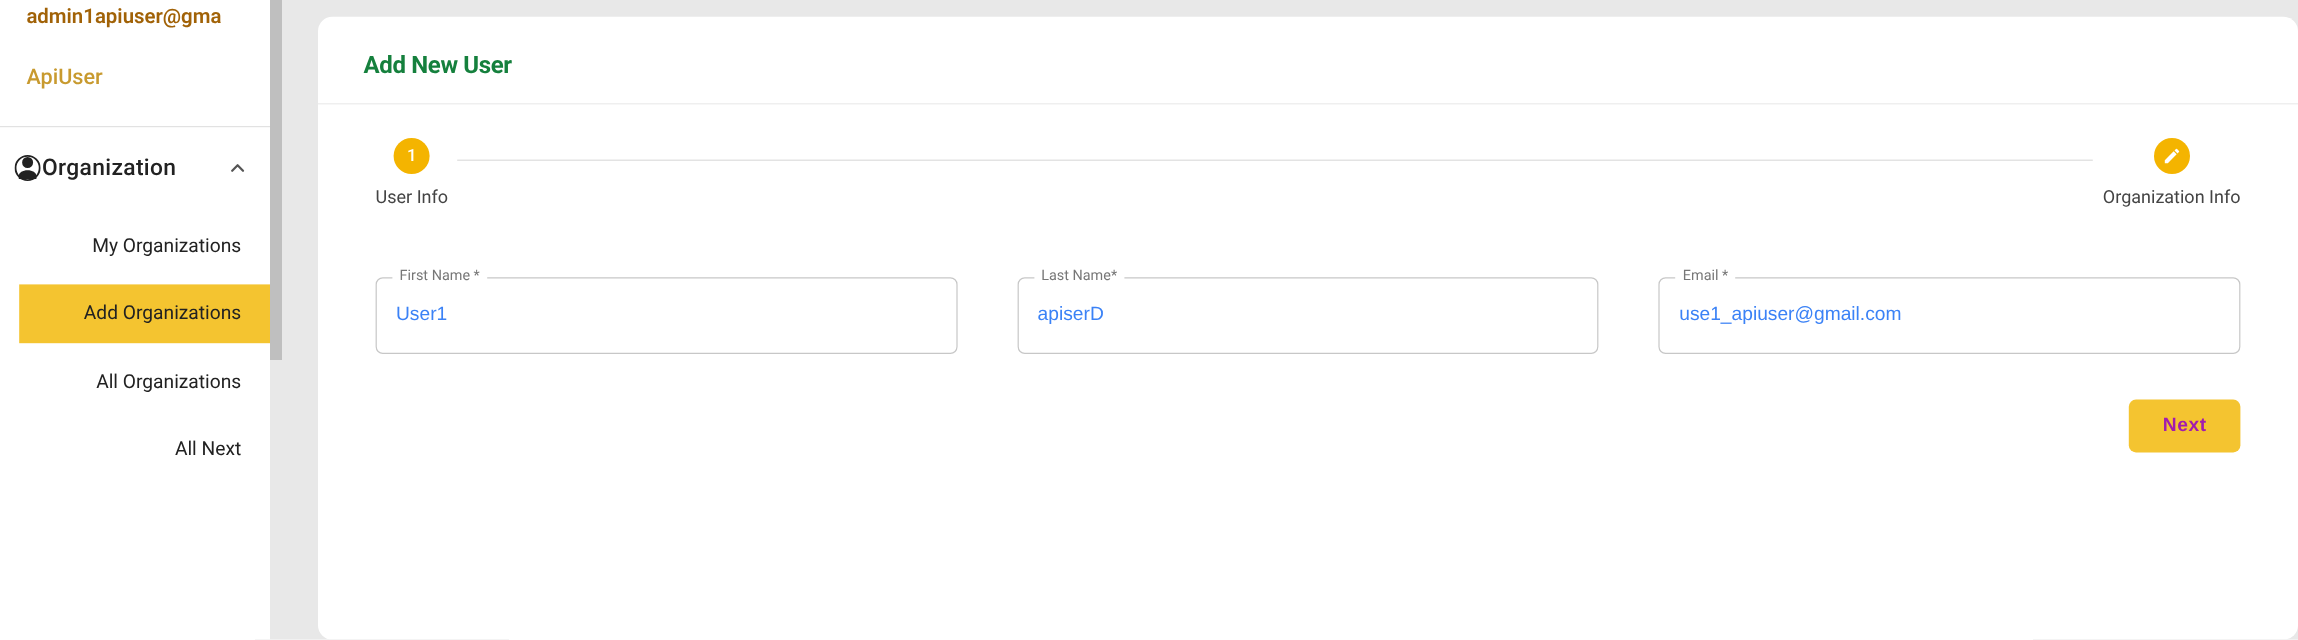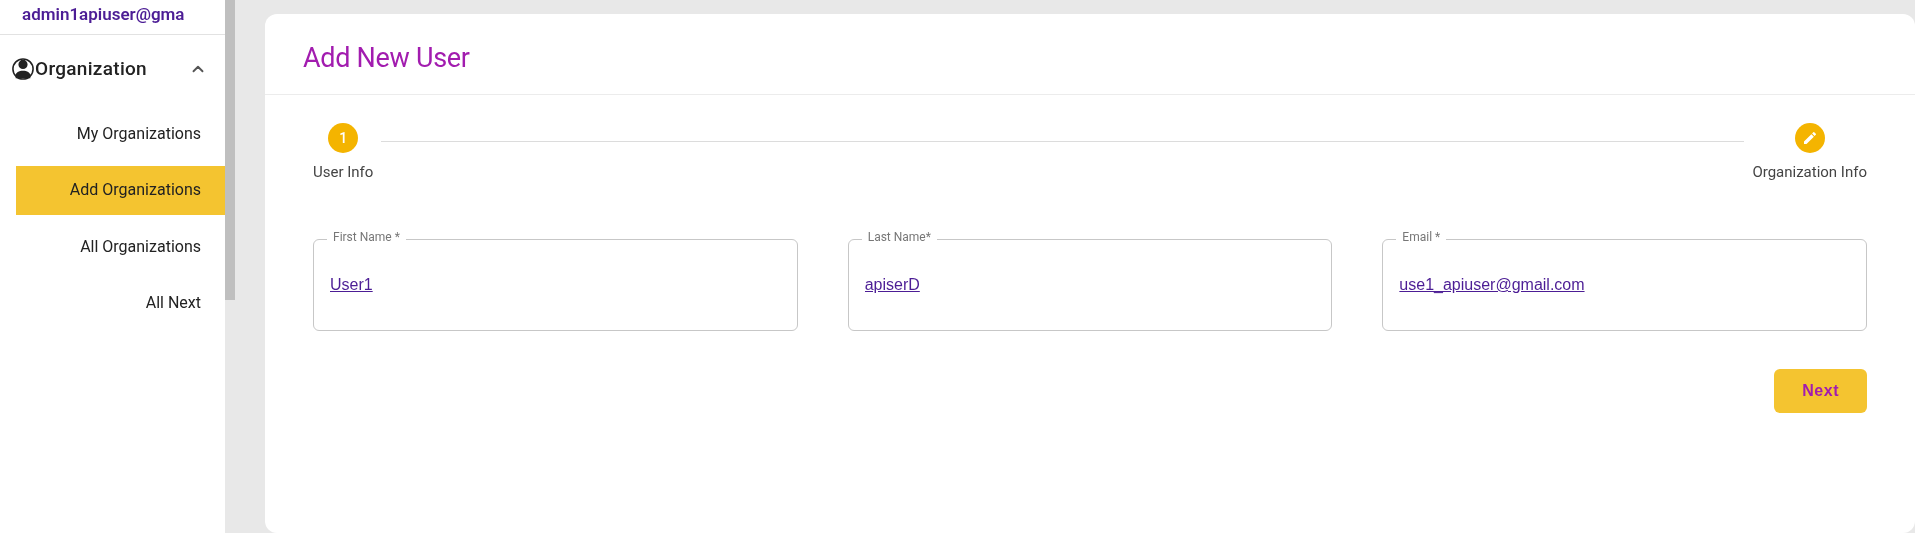--- a/index.html
+++ b/index.html
@@ -17,21 +17,21 @@
     }
     .sidebar {
       width: 225px;
       background: #ffffff;
       height: 100%;
       position: relative;
       flex-shrink: 0;
     }
     .user-email {
       padding: 4px 22px 0 22px;
-      color: #4c1d95;
+      color: #a16207;
       font-size: 17px;
       font-weight: 600;
       white-space: nowrap;
       overflow: hidden;
     }
     .user-sub {
       padding: 30px 22px 20px 22px;
       color: #c89a2f;
       font-size: 18px;
       font-weight: 500;
@@ -107,23 +107,23 @@
       margin-top: 14px;
       margin-right: 0;
       height: calc(100% - 14px);
       padding: 0;
     }
     .card-header {
       padding: 28px 38px 20px 38px;
       border-bottom: 1px solid #ececec;
     }
     .card-title {
-      font-size: 27px;
-      font-weight: 400;
-      color: #a21caf;
+      font-size: 20px;
+      font-weight: 700;
+      color: #15803d;
       letter-spacing: -0.3px;
     }
     .stepper {
       display: flex;
       align-items: center;
       padding: 28px 48px 28px 48px;
       gap: 2px;
     }
     .step {
       display: flex;
@@ -177,26 +177,25 @@
       left: 14px;
       background: #ffffff;
       padding: 0 6px;
       font-size: 12px;
       color: #777;
     }
     .field-input {
       width: 100%;
       border: 1px solid #c7c7c7;
       border-radius: 6px;
-      padding: 36px 16px;
+      padding: 22px 16px;
       font-size: 16px;
-      color: #4c1d95;
+      color: #3b82f6;
       background: #ffffff;
       outline: none;
-      text-decoration: underline;
     }
     .actions {
       display: flex;
       justify-content: flex-end;
       padding: 38px 48px 0 48px;
     }
     .next-btn {
       background: #f4c430;
       border: none;
       border-radius: 6px;
@@ -206,20 +205,21 @@
       color: #a21caf;
       letter-spacing: 0.5px;
       cursor: pointer;
     }
   </style>
 </head>
 <body>
 
 <div class="sidebar">
   <div class="user-email">admin1apiuser@gma</div>
+  <div class="user-sub">ApiUser</div>
   <div class="sidebar-divider"></div>
 
   <div class="section-header">
     <span class="person-icon">
       <svg viewBox="0 0 24 24" width="22" height="22" fill="#222">
           <path d="M12 2a5 5 0 100 10 5 5 0 000-10zm0 12c-4.42 0-8 2.24-8 5v3h16v-3c0-2.76-3.58-5-8-5z"></path>
           <circle cx="12" cy="12" r="11" fill="none" stroke="#222" stroke-width="1.7"></circle>
         </svg>
     </span>
     <span class="section-title">Organization</span>

